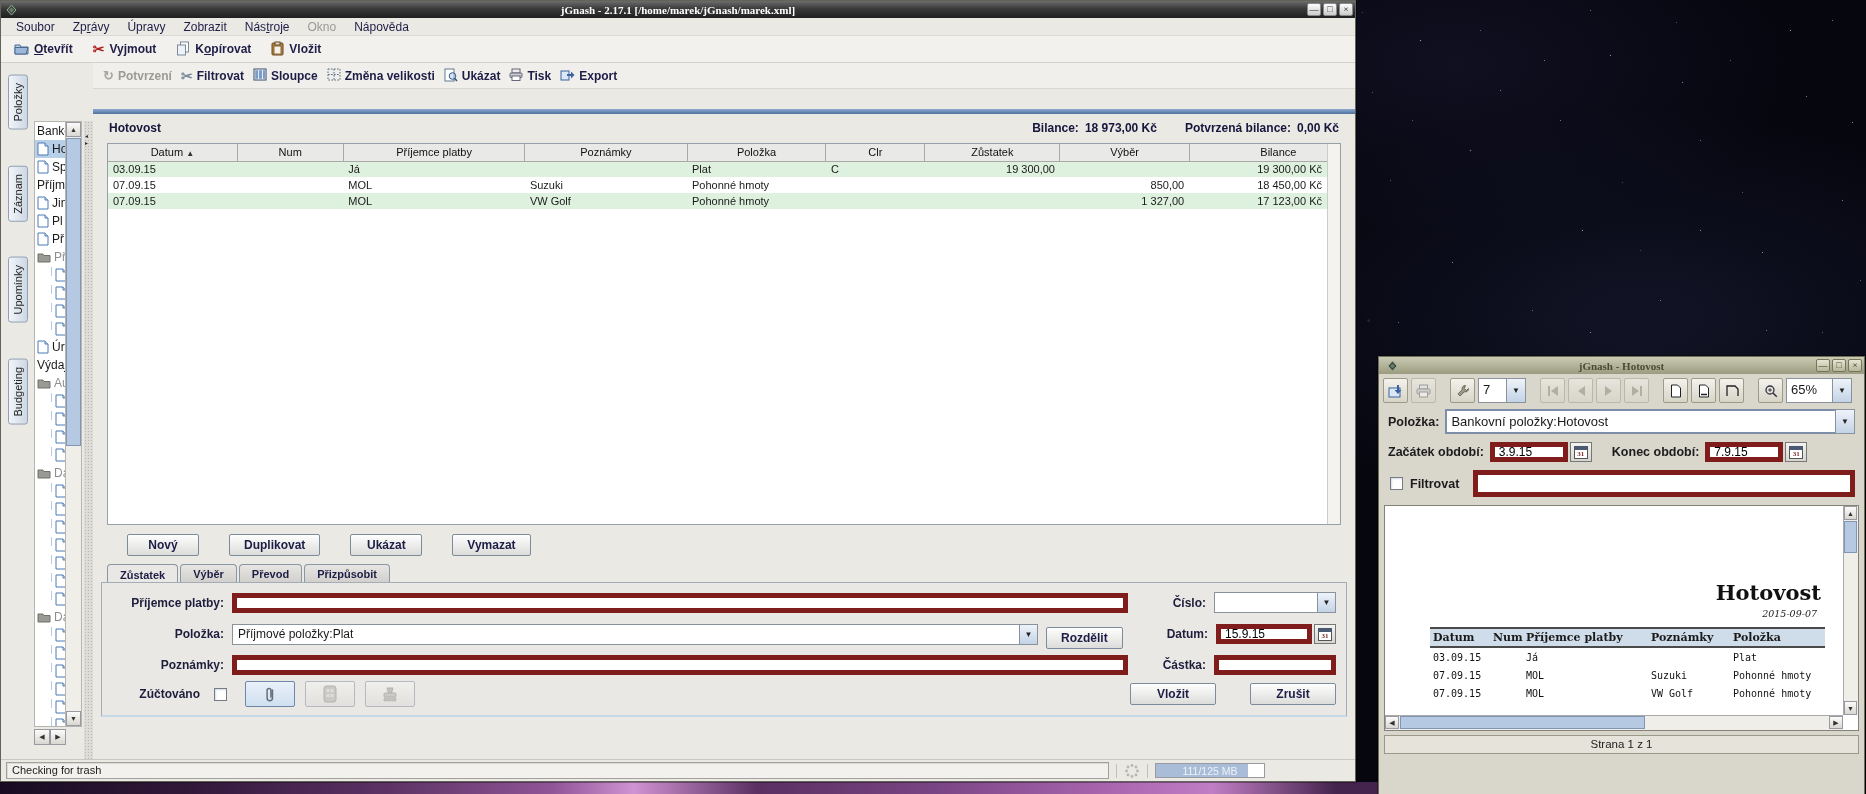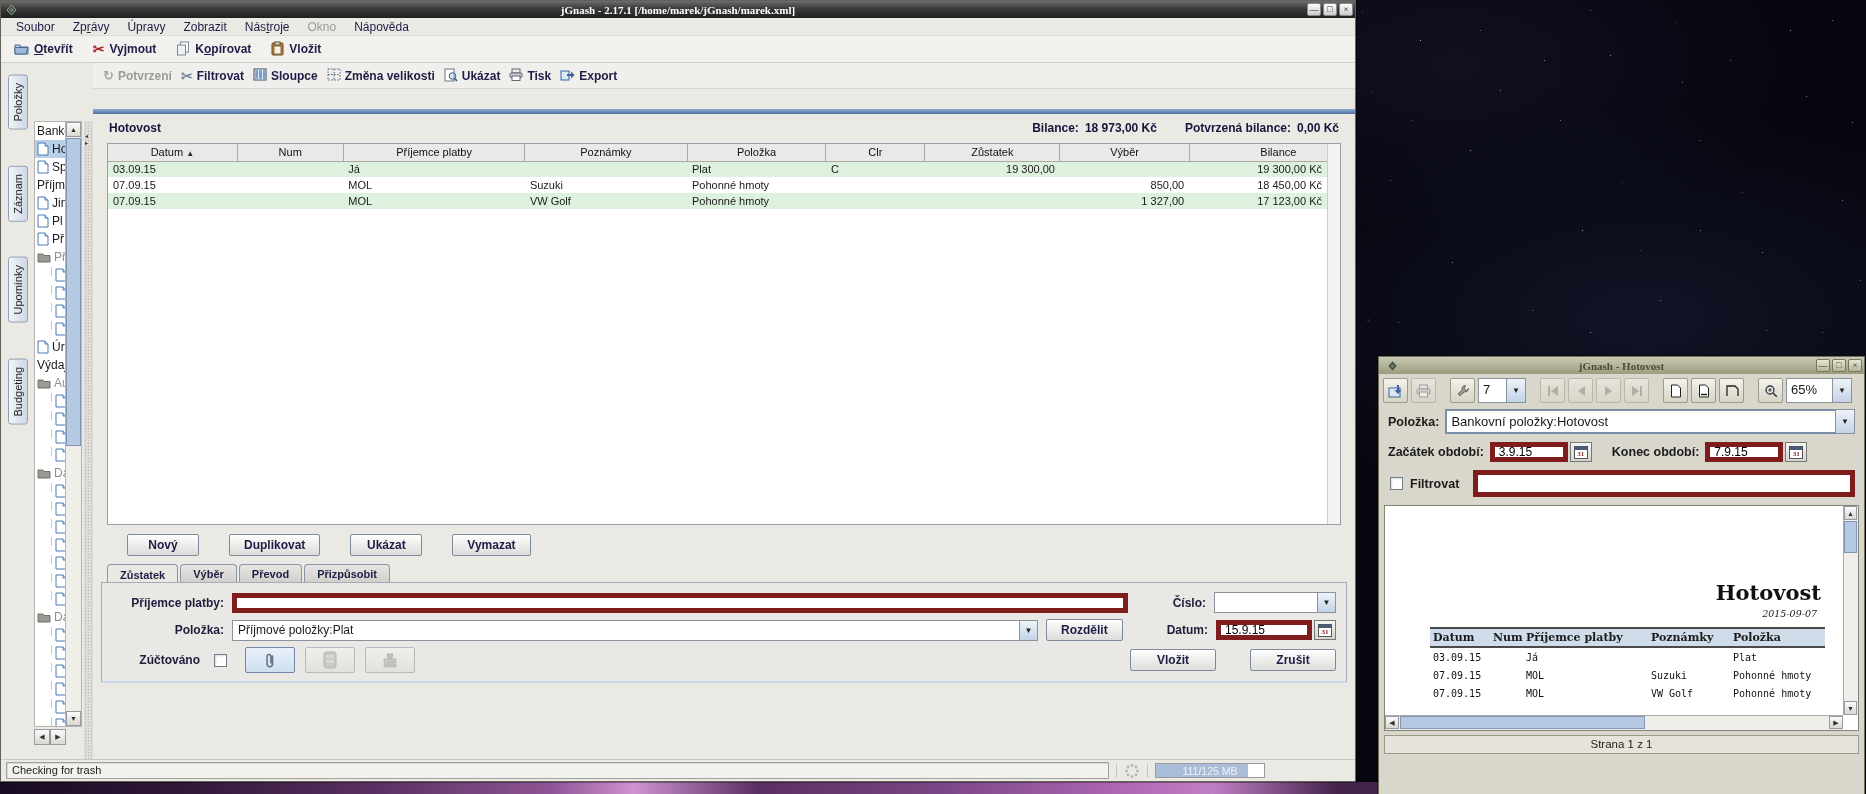--- a/index.html
+++ b/index.html
@@ -133,21 +133,21 @@
     overflow:hidden; white-space:nowrap; }
   .combo .carrow { width:19px; background:linear-gradient(#eef3f9,#c3d3e6); border:1px solid #8a929c;
     display:flex; align-items:center; justify-content:center; font-size:8px; color:#222; }
   .combo-item .cfield { width:787px; }
   .combo-num .cfield { width:103px; }
   .in-date { width:96px; }
   .cal-btn { width:22px; height:20px; margin-left:2px; background:linear-gradient(#f4f4f0,#d6d4ce);
     border:1px solid #777; display:flex; align-items:center; justify-content:center; }
   .cal-face { width:14px; height:13px; background:#fff; border:1px solid #555; border-top:4px solid #4a5a74;
     font:bold 7px "Liberation Serif",serif; color:#7a1f1f; text-align:center; line-height:8px; }
-  .split-btn { margin-left:8px; }
+  .split-btn { margin-left:8px;margin-top:8px; }
   .chk { width:13px; height:13px; border:1px solid #767c86; background:#fff; margin-left:6px; box-shadow:inset 1px 1px 2px #d7dbe0; }
   .icon-btn { width:50px; height:26px; margin-right:10px; display:flex; align-items:center; justify-content:center;
     background:linear-gradient(#f6f6f4,#dddbd7); border:1px solid #8a96a4; border-radius:2px; }
   .icon-btn.focus { background:linear-gradient(#e9f1fa,#cfdff0); border-color:#6f87a8; }
   .icon-btn.disabled { opacity:.55; }
   #form-buttons { display:flex; gap:14px; margin-left:auto; }
   #form-buttons .btn { min-width:86px; }
 
   #statusbar { position:absolute; left:0; right:0; bottom:0; height:22px; display:flex; align-items:center;
     gap:7px; padding:0 5px; background:#ebe9e4; border-top:1px solid #c9c7c1; }
@@ -669,20 +669,28 @@
             </span>
             <span class="btn split-btn">Rozdělit</span>
             <span class="rgroup">
               <span class="rlabel">Datum:</span>
               <input type="text" class="in-date" value="15.9.15" style="">
               <span class="cal-btn">
                   <span class="cal-face">31</span>
                 </span>
             </span>
           </div>
+          <div class="frow">
+            <span class="flabel">Poznámky:</span>
+            <input type="text" class="in-notes" value="" style="">
+            <span class="rgroup">
+              <span class="rlabel">Částka:</span>
+              <input type="text" class="in-right" value="" style="">
+            </span>
+          </div>
           <div class="frow" style="margin-bottom:2px">
             <span class="flabel" style="width:auto;min-width:96px">Zúčtováno</span>
             <span class="chk"></span>
             <span style="width:18px"></span>
             <span class="icon-btn focus">
               <svg width="12" height="17" viewBox="0 0 12 17">
                   <path d="M8.5 4v8a2.7 2.7 0 0 1-5.4 0V4.5a1.9 1.9 0 0 1 3.8 0V11" fill="none" stroke="#66707c" stroke-width="1.5" stroke-linecap="round"></path>
                 </svg>
             </span>
             <span class="icon-btn disabled">

